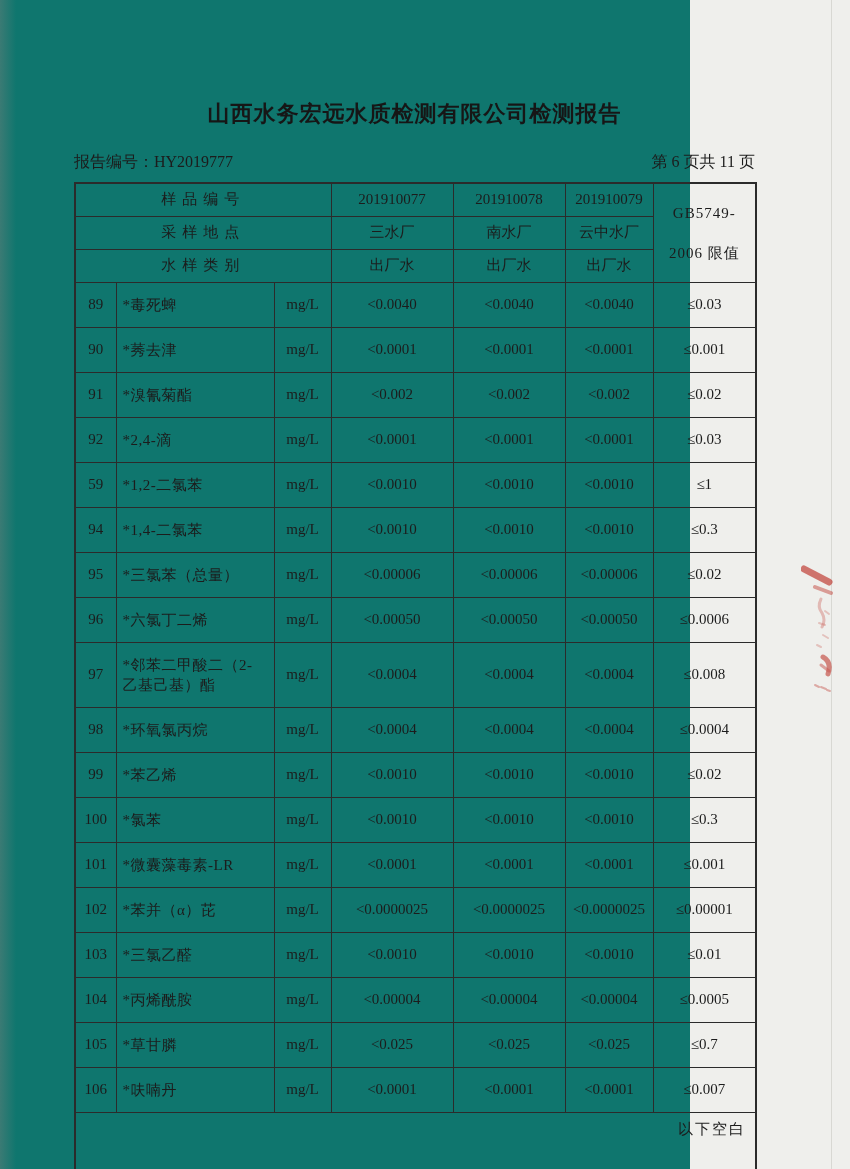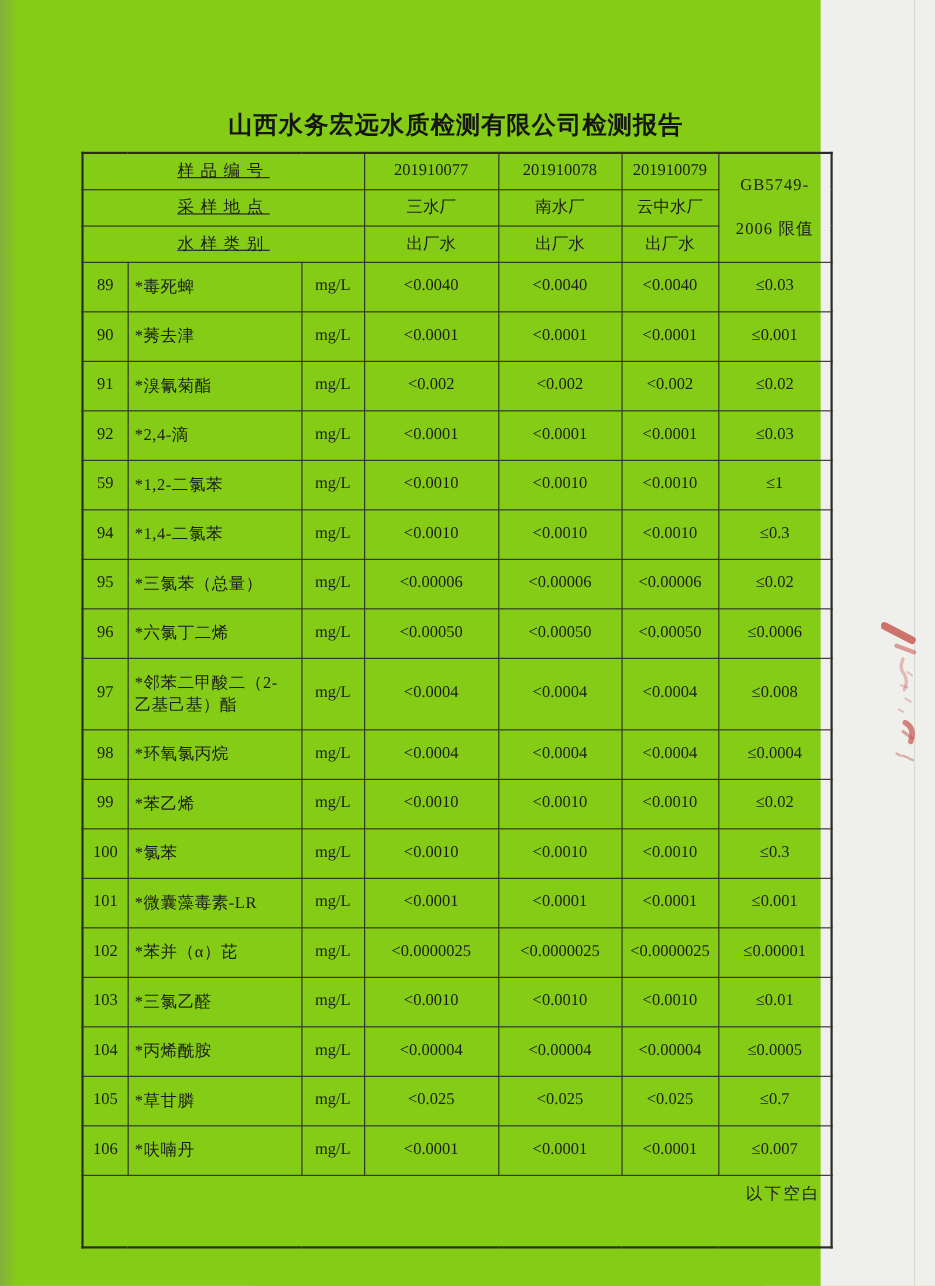--- a/index.html
+++ b/index.html
@@ -1,20 +1,20 @@
 <!DOCTYPE html>
 <html><head>
 <meta charset="utf-8">
 <style>
   * { margin:0; padding:0; box-sizing:border-box; }
   html,body { width:850px; height:1169px; }
   body { background:#efefec; overflow:hidden; }
   .page {
-    position:relative; width:746px; height:1169px;
-    background:#84cc16; color:#1c1c1c;
+    position:relative; width:690px; height:1169px;
+    background:#0f766e; color:#1c1c1c;
     font-family:"Liberation Serif","DejaVu Serif",serif;
   }
   .scan-edge-left {
     position:absolute; left:0; top:0; width:16px; height:100%;
     background:linear-gradient(to right, rgba(130,130,126,.38), rgba(130,130,126,0));
   }
   .scan-margin-right {
     position:absolute; left:832px; top:0; right:0; bottom:0; background:#f6f6f3;
   }
   .scan-edge-right {
@@ -30,21 +30,21 @@
     margin-top:24px; display:flex; justify-content:space-between; align-items:flex-end;
     font-size:16px; line-height:20px;
   }
   table.results {
     margin-top:10px; width:681px; table-layout:fixed;
     border-collapse:collapse; border:2px solid #2b2b2b;
     font-size:15px;
   }
   td { border:1px solid #2b2b2b; text-align:center; vertical-align:middle; padding:0 2px; }
   thead td { height:33px; }
-  .hdr-label { letter-spacing:6px;text-decoration:underline; }
+  .hdr-label { letter-spacing:6px; }
   .limit-hdr { line-height:40px; letter-spacing:1px;margin-left:36px; }
   tbody td { height:37px; }
   tr.tall td { height:51px; }
   td.c-name { text-align:left; padding:12px 6px; letter-spacing:0.5px; line-height:20px; }
   tfoot td { height:66px; vertical-align:top; text-align:right; padding:7px 9px; letter-spacing:2px; }
   .stamp {
     position:absolute; left:801px; top:553px; width:32px; height:152px;
     opacity:.85; filter:blur(.3px);
   }
 </style>
@@ -52,20 +52,24 @@
 <body>
 
 <div class="page">
   <div class="scan-margin-right"></div>
   <div class="scan-edge-right"></div>
   <div class="scan-edge-left"></div>
 
   <div class="content">
     <h1 class="title">山西水务宏远水质检测有限公司检测报告</h1>
 
+    <div class="meta-row">
+      <span>报告编号：HY2019777</span>
+      <span>第 6 页共 11 页</span>
+    </div>
 
     <table class="results">
       <colgroup>
         <col style="width:41px">
           <col style="width:158px">
           <col style="width:57px">
         <col style="width:122px">
           <col style="width:112px">
           <col style="width:88px">
         <col style="width:103px">

